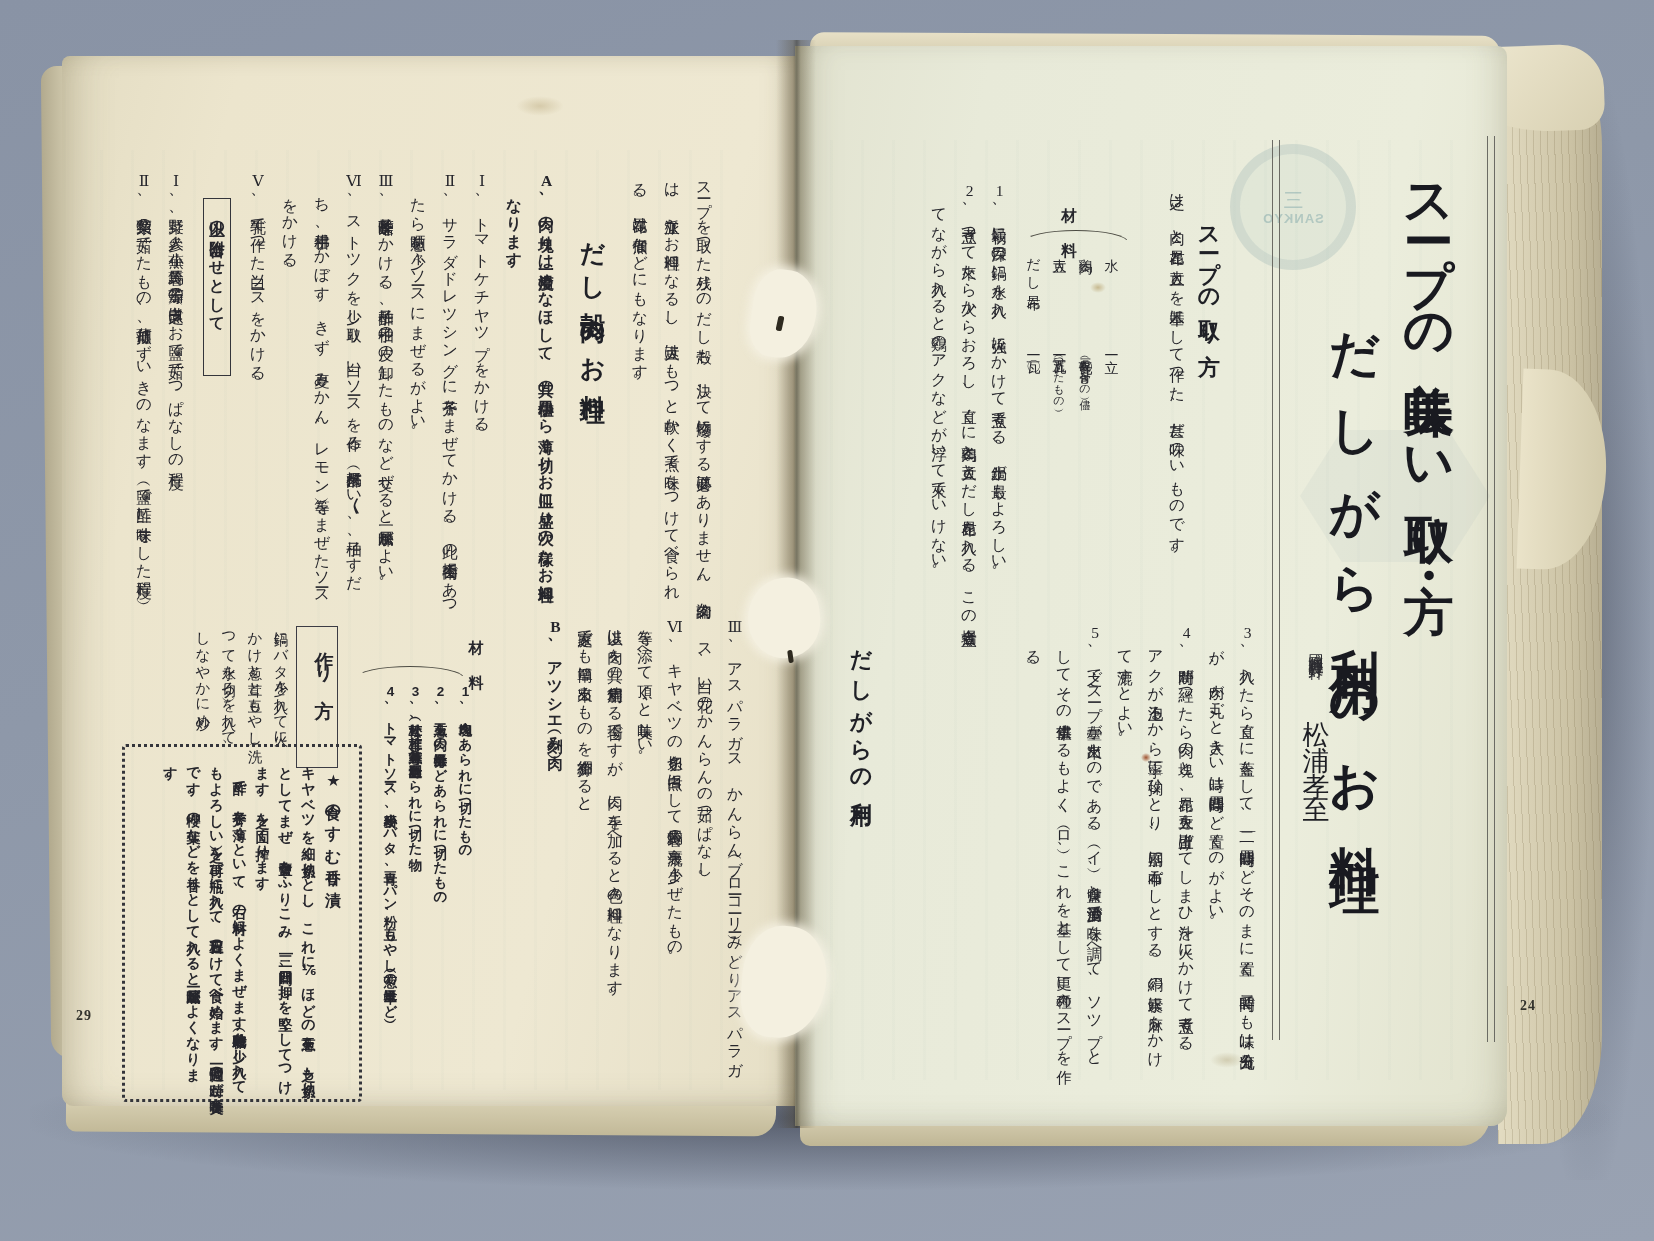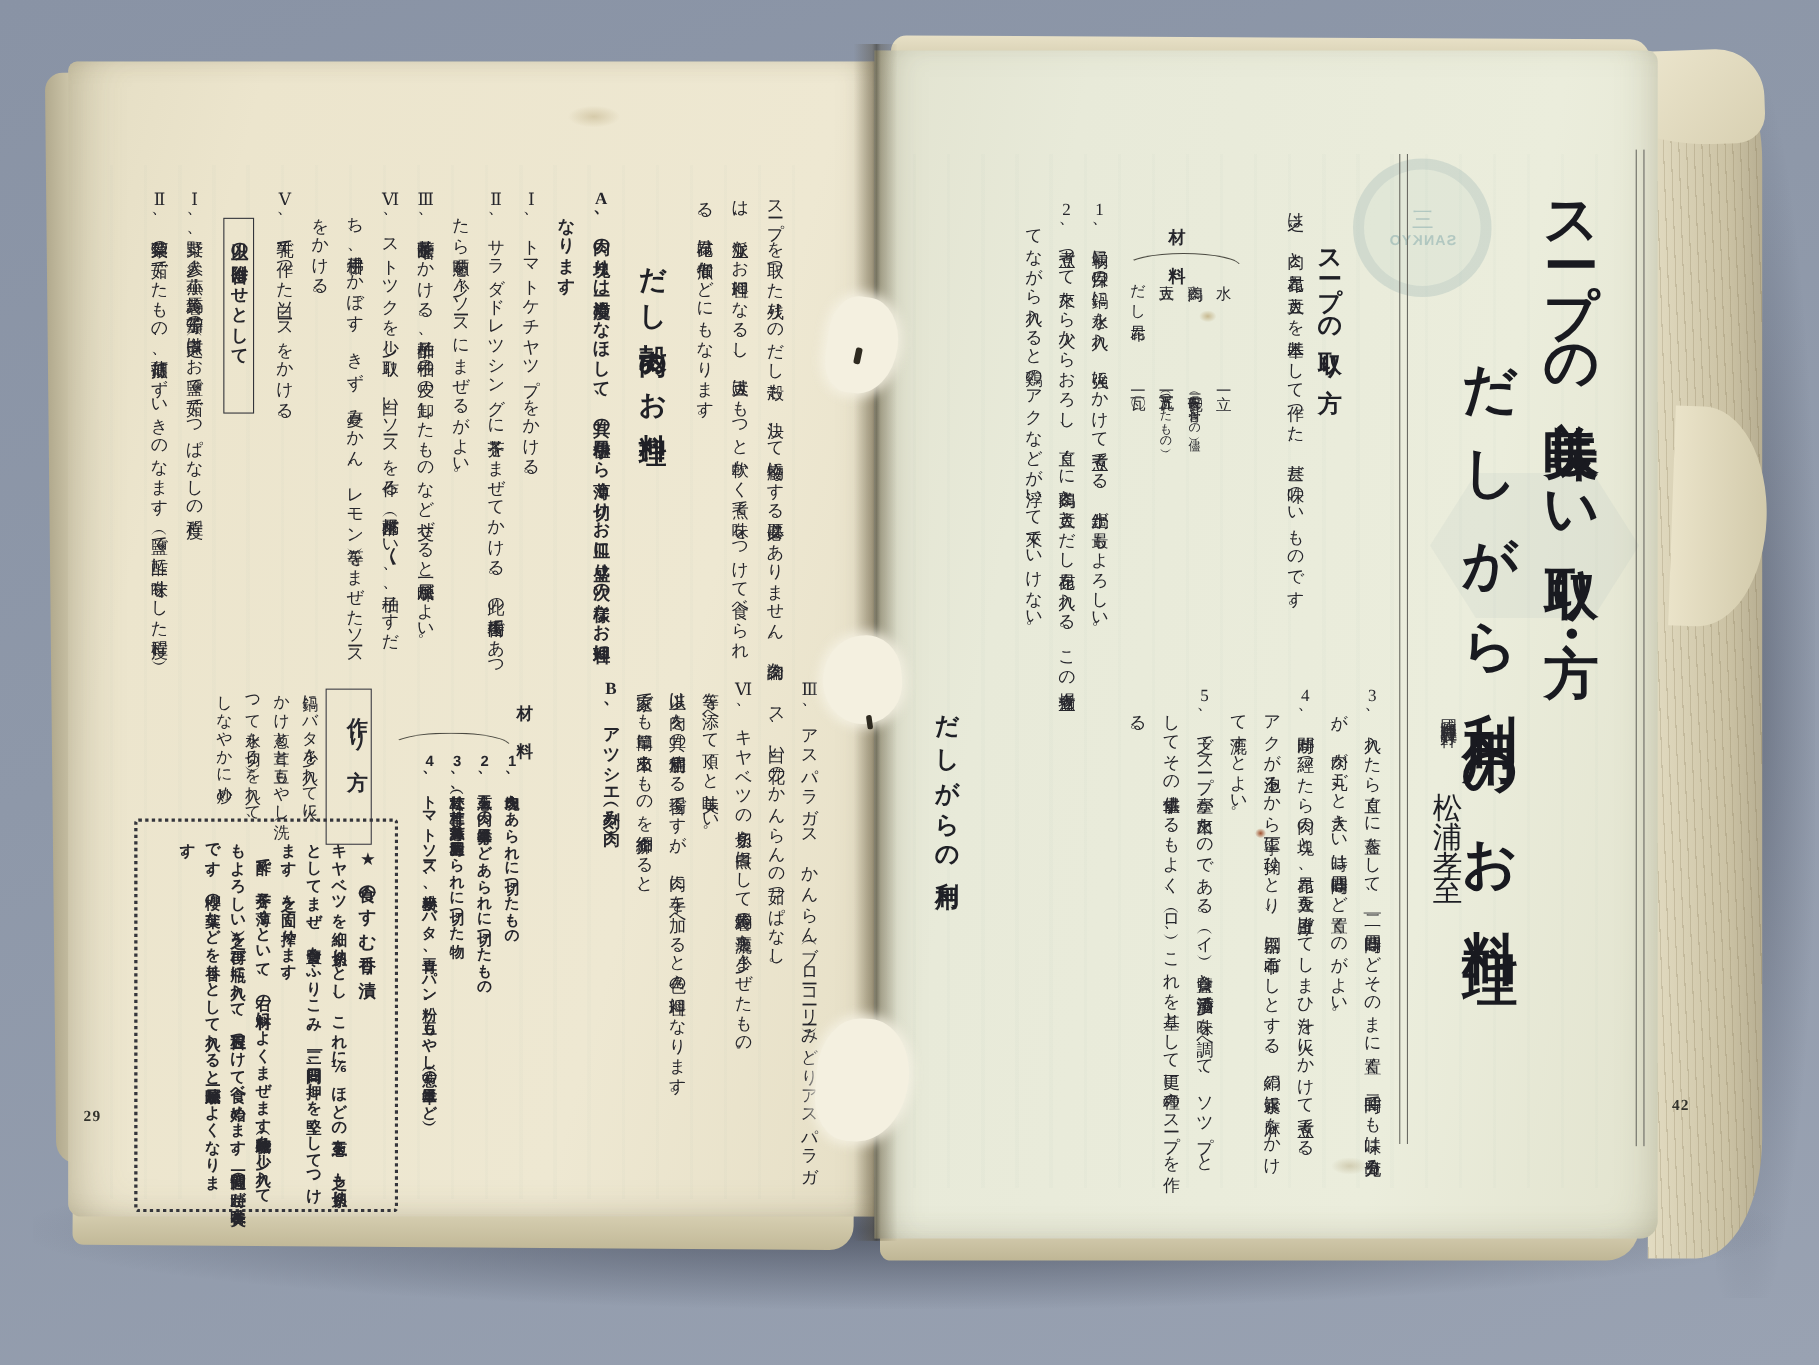--- a/index.html
+++ b/index.html
@@ -168,21 +168,21 @@
       <p class="item">1、最初に深目の鍋に水を入れ、強火にかけて煮立てる、土鍋が最もよろしい。</p>
       <p class="item">2、煮立つて來たら火からおろし、直ぐに鷄肉と大豆とだし昆布を入れる。この場合煮立てながら入れると鷄のアクなどが浮いて來ていけない。</p>
     </div>
   <div class="blk v rp-steps-low">
       <p class="item">3、入れたら直ぐに蓋をして、二―四時間ほどそのまゝに置く。二時間でも味は充分出るが、肉が丸ごと大きい時は四時間ほど置くのがよい。</p>
       <p class="item">4、時間が經つたら肉の塊と、昆布、大豆を皆引上げてしまひ汁を火にかけて煮立てる。アクが泡上るから丁寧に掬ひとり、別器に布巾ごしとする。絹の水嚢に麻をかけて漉すとよい。</p>
       <p class="item">5、之でスープ臺が出來たのである。（イ）、食鹽と淸酒少量で味を調へて、ソツプとしてその儘供卓するもよく、（ロ）、これを基として更に種々のスープを作る。</p>
     </div>
 
   <div class="blk v rp-h2">だしがらの利用</div>
-  <div class="pageno pn-right">42</div>
+  <div class="pageno pn-right">24</div>
 
   <div class="blk v lp-band1">
     <p>スープを取つた残りのだし殻も、決して廢物にする必要はありません。勿論肉は、立派なお料理になるし、大豆はもつと軟かく煮て味をつけて食べられる。昆布は佃煮などにもなります。</p>
     <div class="lp-heading">だし殻肉のお料理</div>
     <p class="boldline item">A、肉の塊りは一度溫めなほして、其の儘小口から薄く切りお皿に盛り次の樣なお料理になります。</p>
     <div class="list"><p class="item">Ⅰ、トマトケチヤツプをかける。</p><p class="item">Ⅱ、サラダドレツシングに芥子をまぜてかける。此の場合牛肉であつたら晒葱を少々、ソースにまぜるがよい。</p><p class="item">Ⅲ、芥子酢味噌をかける。柚子酢、柚子の皮の卸したものなど交ぜると一層風味がよい。</p><p class="item">Ⅵ、ストツクを少し取り、白いソースを作る。橘果酢（だい〱、柚子、すだち、佛手柑、かぼす、きず、夏みかん、レモン等）をまぜたソースをかける。</p><p class="item">Ⅴ、牛乳で作つた白ソースをかける。</p></div>
     <div class="boxed v">以上の附合はせとして</div>
     <div class="list"><p class="item">Ⅰ、野菜、人參、小蕪、馬鈴薯、茄子等の白煮（之はお鹽で茹でつぱなしの程度）</p><p class="item">Ⅱ、葉菜類の茹でたもの、薄打胡瓜、ずいきのなます、（鹽で酢に一寸味をした程度に）</p></div>
   </div>
 

